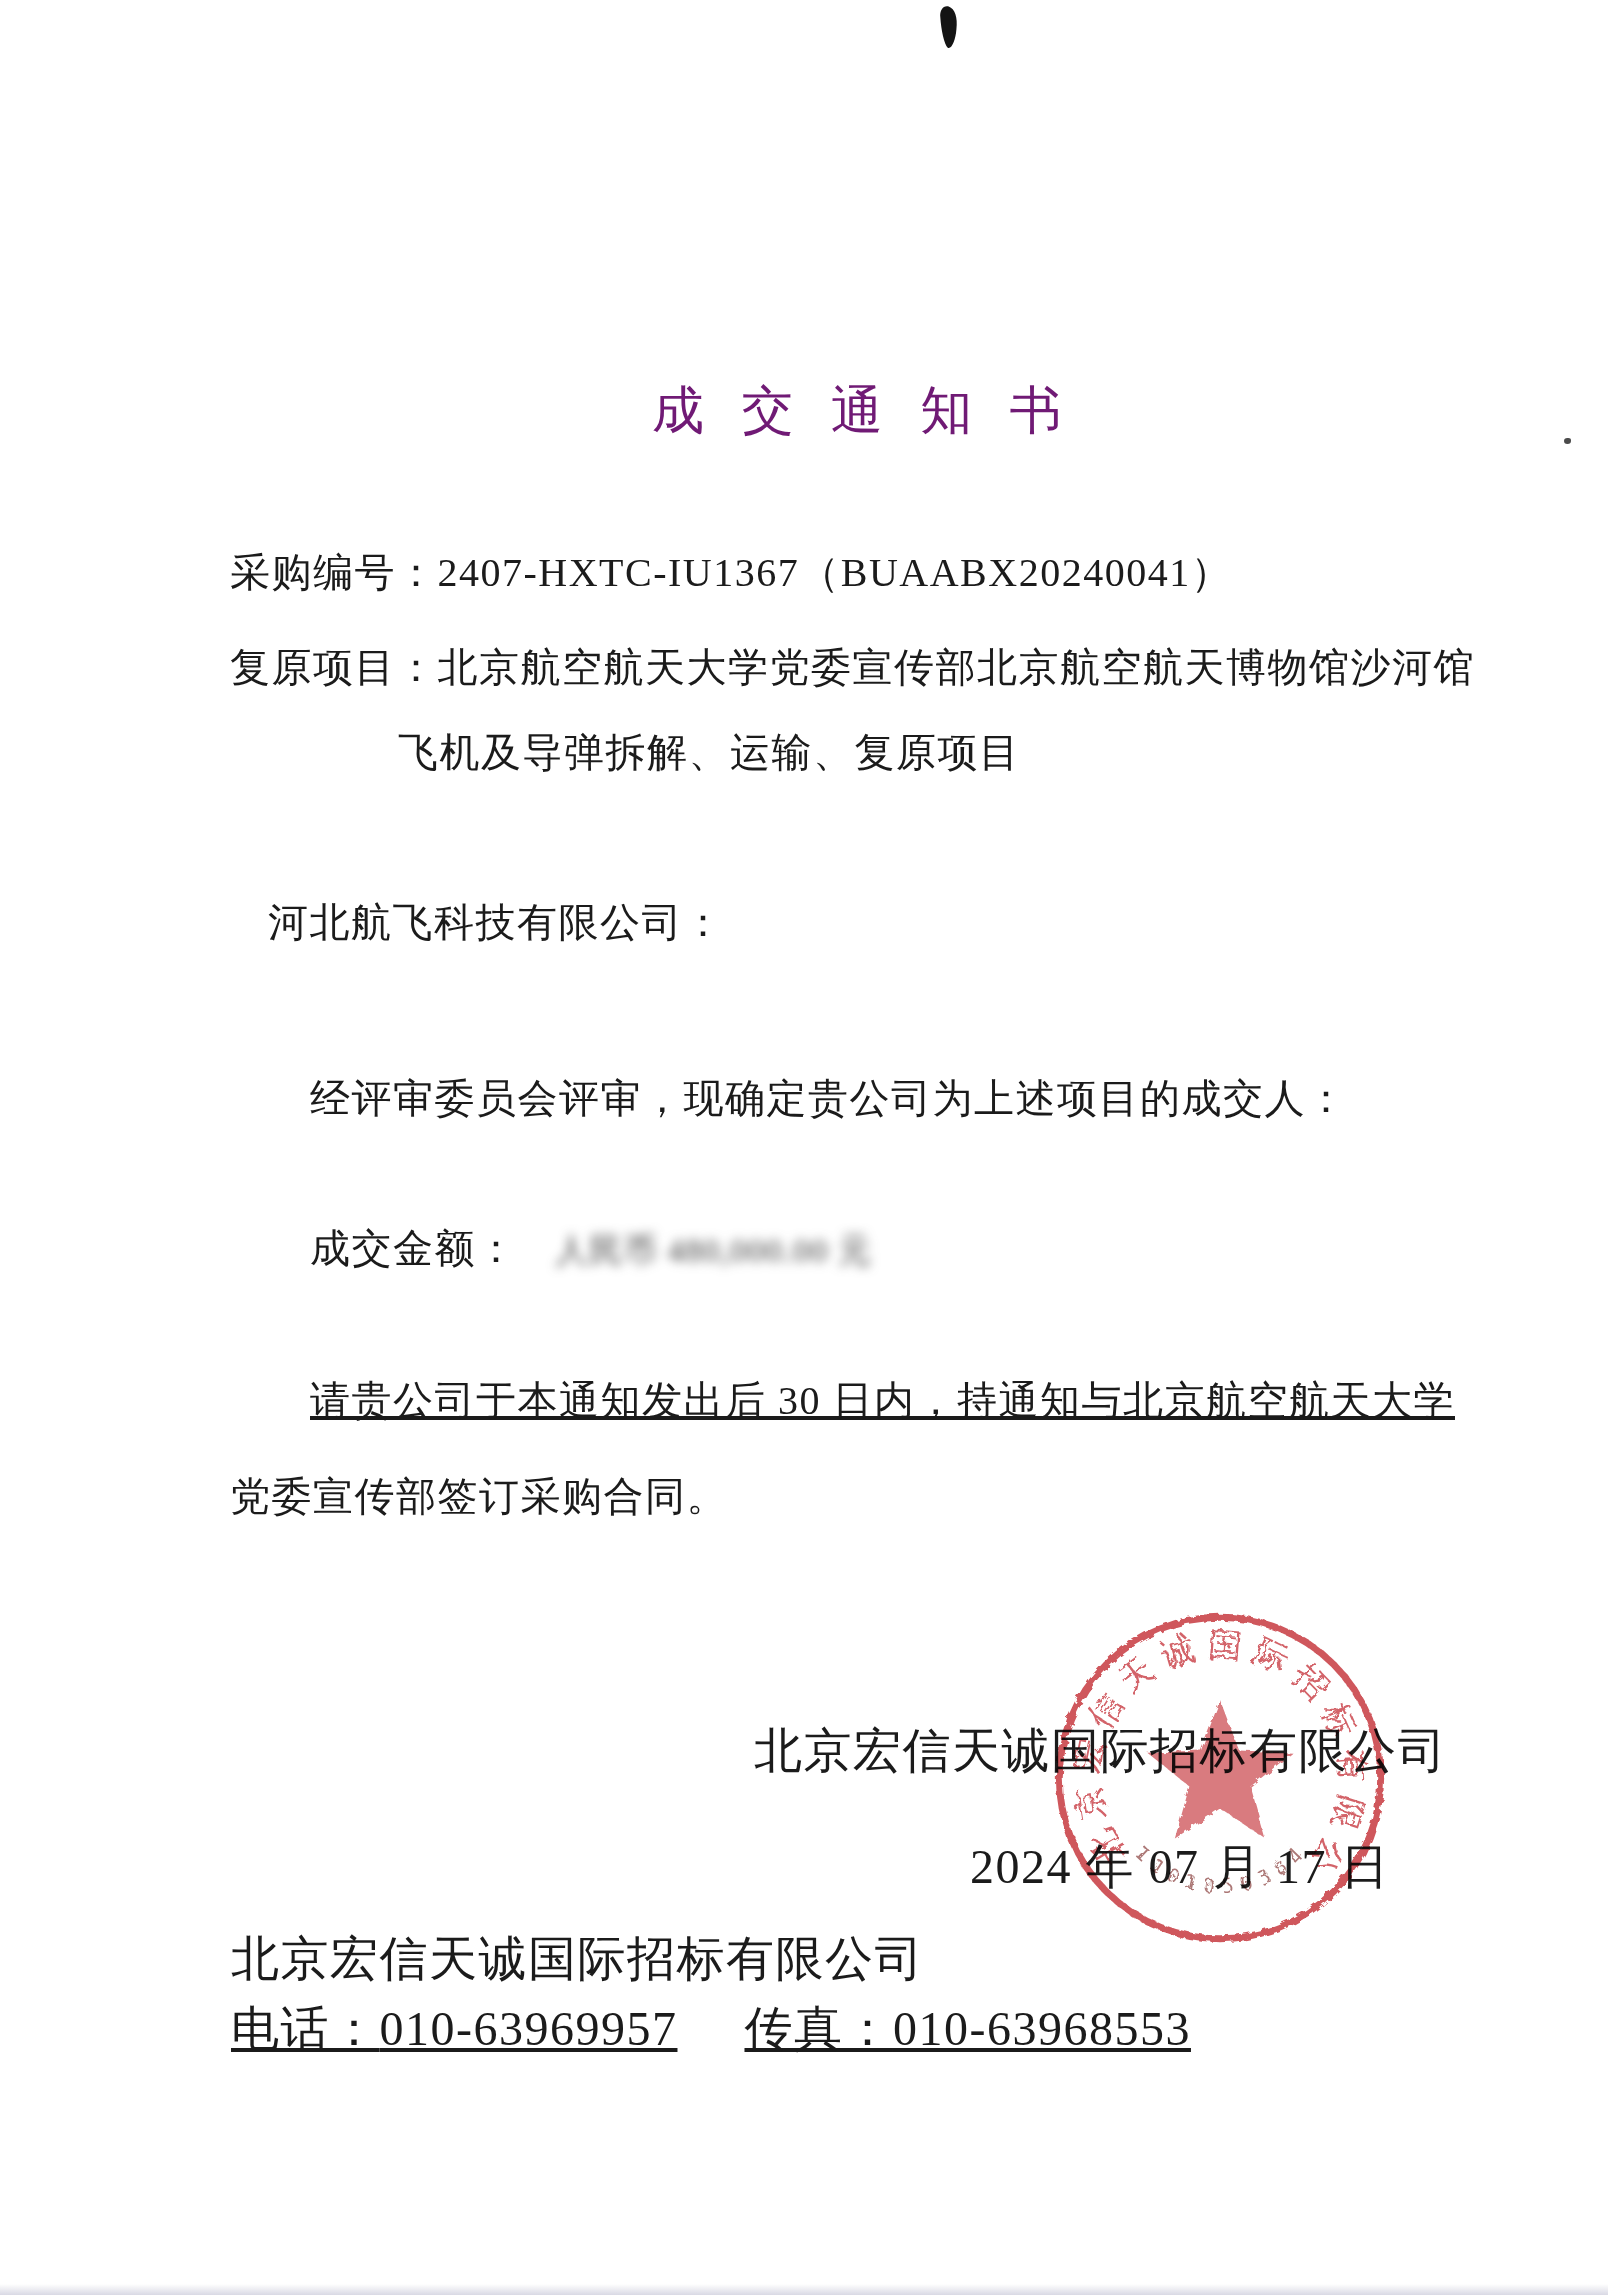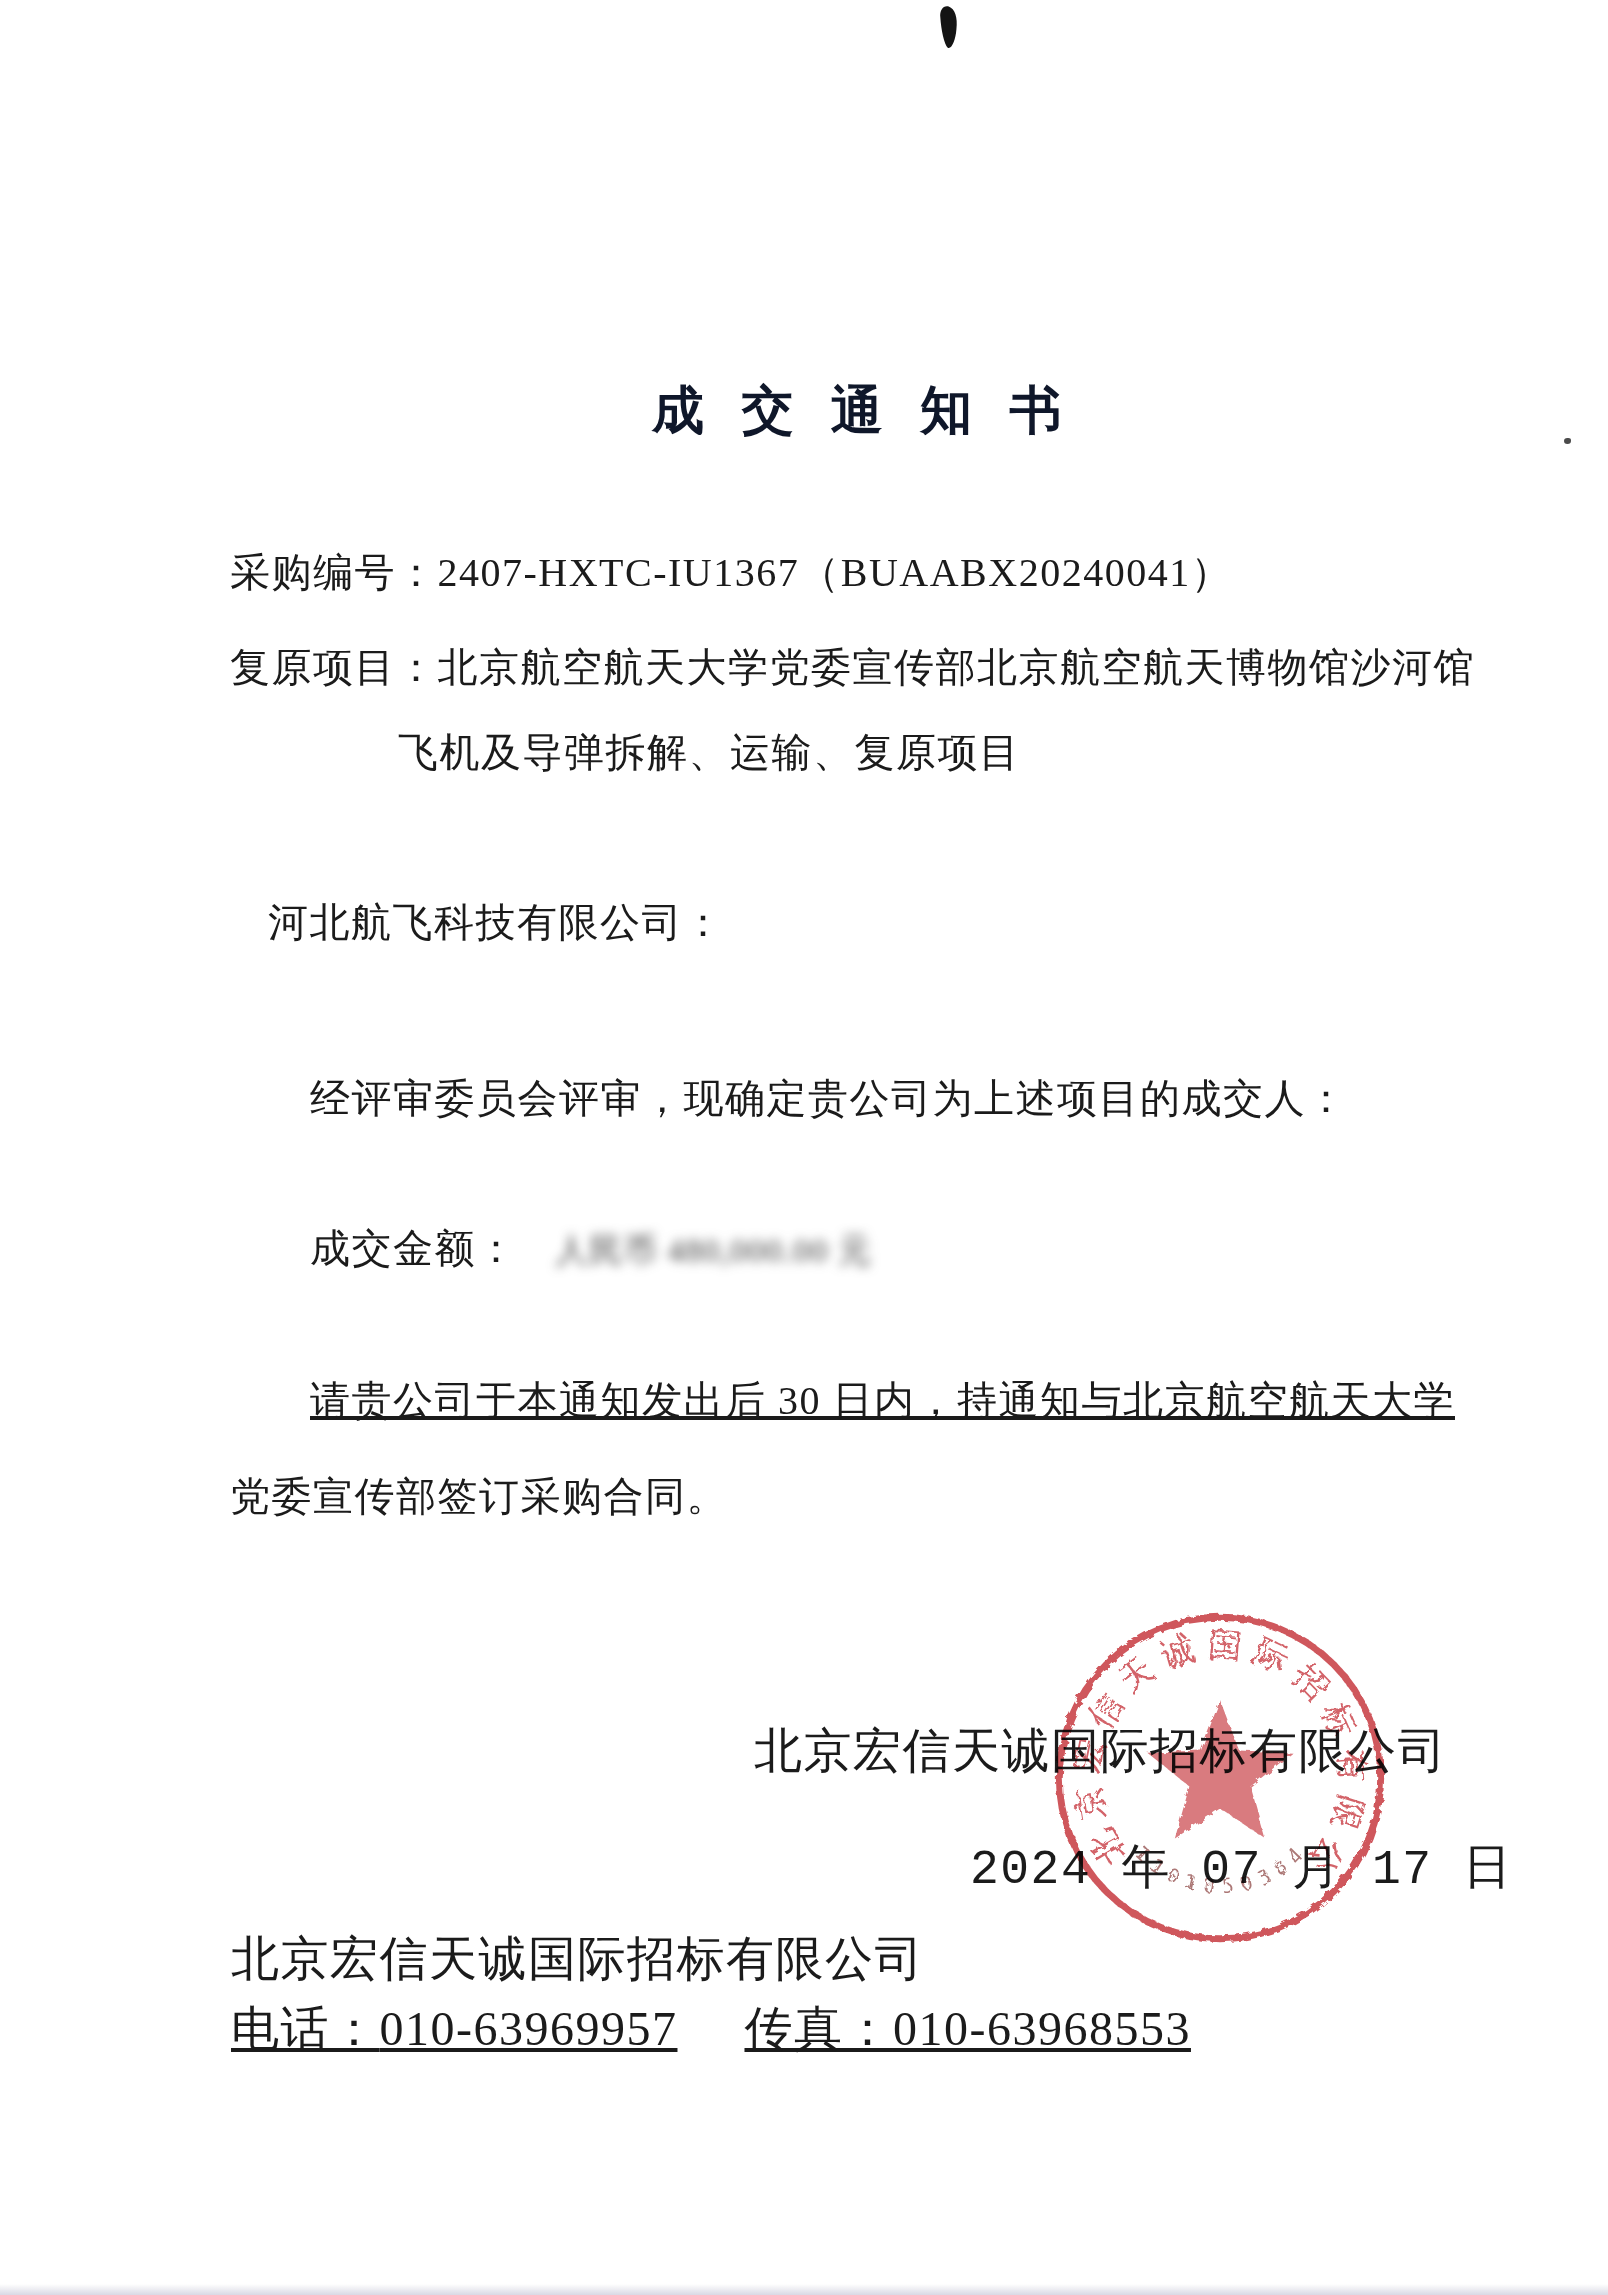--- a/index.html
+++ b/index.html
@@ -6,21 +6,21 @@
   .page{
     position:relative;
     width:1608px;height:2295px;
     background:#ffffff;
     overflow:hidden;
     font-family:"Liberation Serif","DejaVu Serif",serif;
     color:#1b1b1b;
   }
   .abs{position:absolute;white-space:nowrap;}
   .doc-title{
-    font-size:52px;font-weight:bold;letter-spacing:12.2px;color:#0f172a;text-align:right;
+    font-size:52px;font-weight:normal;letter-spacing:12.2px;color:#701a75;text-align:right;
   }
   .body-line{font-size:40px;letter-spacing:1.5px;}
   .small-line{font-size:48px;letter-spacing:1.5px;}
   .label{display:inline;}
   .value{display:inline;}
   .redacted{
     display:inline-block;
     font-size:34px;color:#3a3a3a;
     filter:blur(5.4px);
     margin-left:31px;
@@ -69,21 +69,21 @@
   <div class="abs body-line" style="left:310px;top:1071px;">经评审委员会评审，现确定贵公司为上述项目的成交人：</div>
 
   <div class="abs body-line" style="left:310px;top:1221px;">
     <span class="label">成交金额：</span><span class="redacted">人民币 480,000.00 元</span>
   </div>
 
   <div class="abs body-line" style="left:310px;top:1373px;text-decoration:underline;">请贵公司于本通知发出后 30 日内，持通知与北京航空航天大学</div>
   <div class="abs body-line" style="left:230px;top:1461px;margin-top:8px;">党委宣传部签订采购合同。</div>
 
   <div class="abs small-line" style="left:754px;top:1719px;">北京宏信天诚国际招标有限公司</div>
-  <div class="abs small-line" style="left:970px;top:1835px;font-family:Liberation Mono, monospace;">2024 年 07 月 17 日</div>
+  <div class="abs small-line" style="left:970px;top:1835px;">2024 年 07 月 17 日</div>
 
   <svg class="stamp" viewBox="0 0 460 460">
     <defs>
       <filter id="rough" x="-10%" y="-10%" width="120%" height="120%">
         <feTurbulence type="fractalNoise" baseFrequency="0.11" numOctaves="2" result="n"></feTurbulence>
         <feDisplacementMap in="SourceGraphic" in2="n" scale="8"></feDisplacementMap>
       </filter>
       <path id="ringPath" d="M 109 331 A 158 158 0 1 1 351 331" fill="none"></path>
       <path id="serialPath" d="M 118 330 A 150 150 0 0 0 342 330" fill="none"></path>
     </defs>

